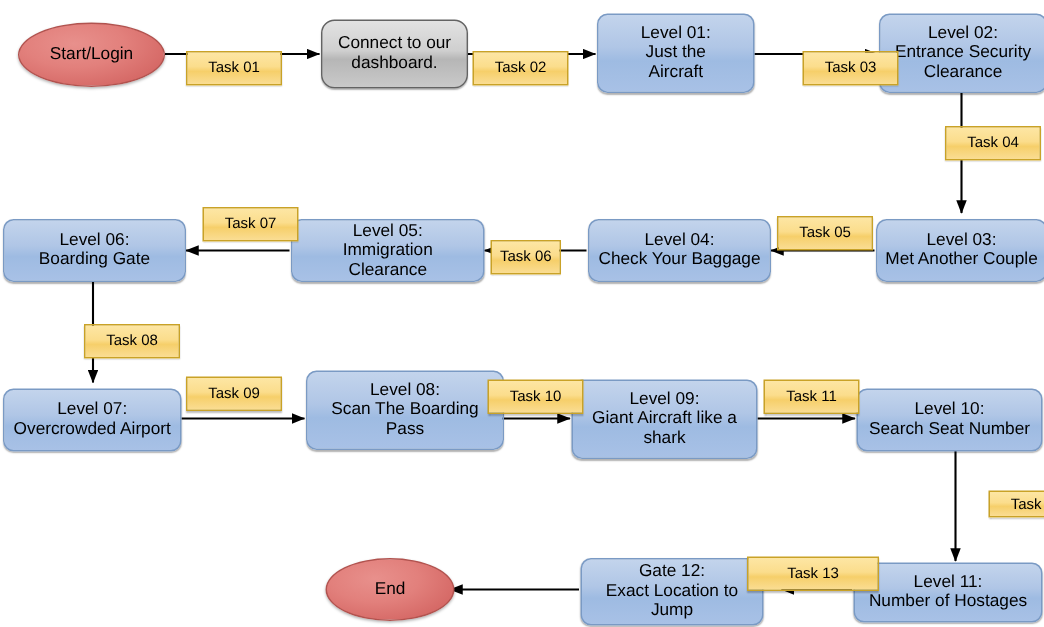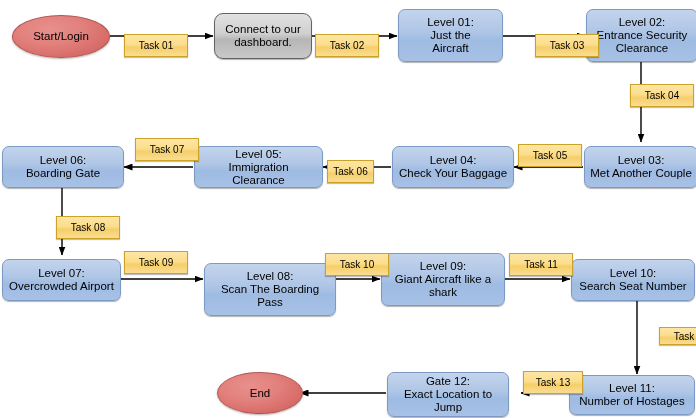--- a/index.html
+++ b/index.html
@@ -164,21 +164,21 @@
     </span>
   </div>
 
   <div class="node process" style="left:2px; top:259px; width:119px; height:42px;">
     <span>
       <span class="txt">Level 07:</span>
       <span class="txt">Overcrowded Airport</span>
     </span>
   </div>
 
-  <div class="node process" style="left:204px; top:263px; width:132px; height:53px;text-align:center;">
+  <div class="node process" style="left:204px; top:247px; width:132px; height:53px;text-align:center;">
     <span>
       <span class="txt">Level 08:</span>
       <span class="txt">Scan The Boarding</span>
       <span class="txt">Pass</span>
     </span>
   </div>
 
   <div class="node process" style="left:381px; top:253px; width:124px; height:53px;">
     <span>
       <span class="txt">Level 09:</span>
@@ -254,17 +254,17 @@
   </div>
 
   <div class="edge-label" style="left:509px; top:253px; width:64px; height:23px;">
     <span>Task 11</span>
   </div>
 
   <div class="edge-label" style="left:626px; top:327px; width:64px; height:18px;margin-left:33px;">
     <span>Task 12</span>
   </div>
 
-  <div class="edge-label" style="left:523px; top:371px; width:60px; height:23px;">
+  <div class="edge-label" style="left:498px; top:371px; width:88px; height:23px;">
     <span>Task 13</span>
   </div>
 
 </div>
 
 </body></html>

